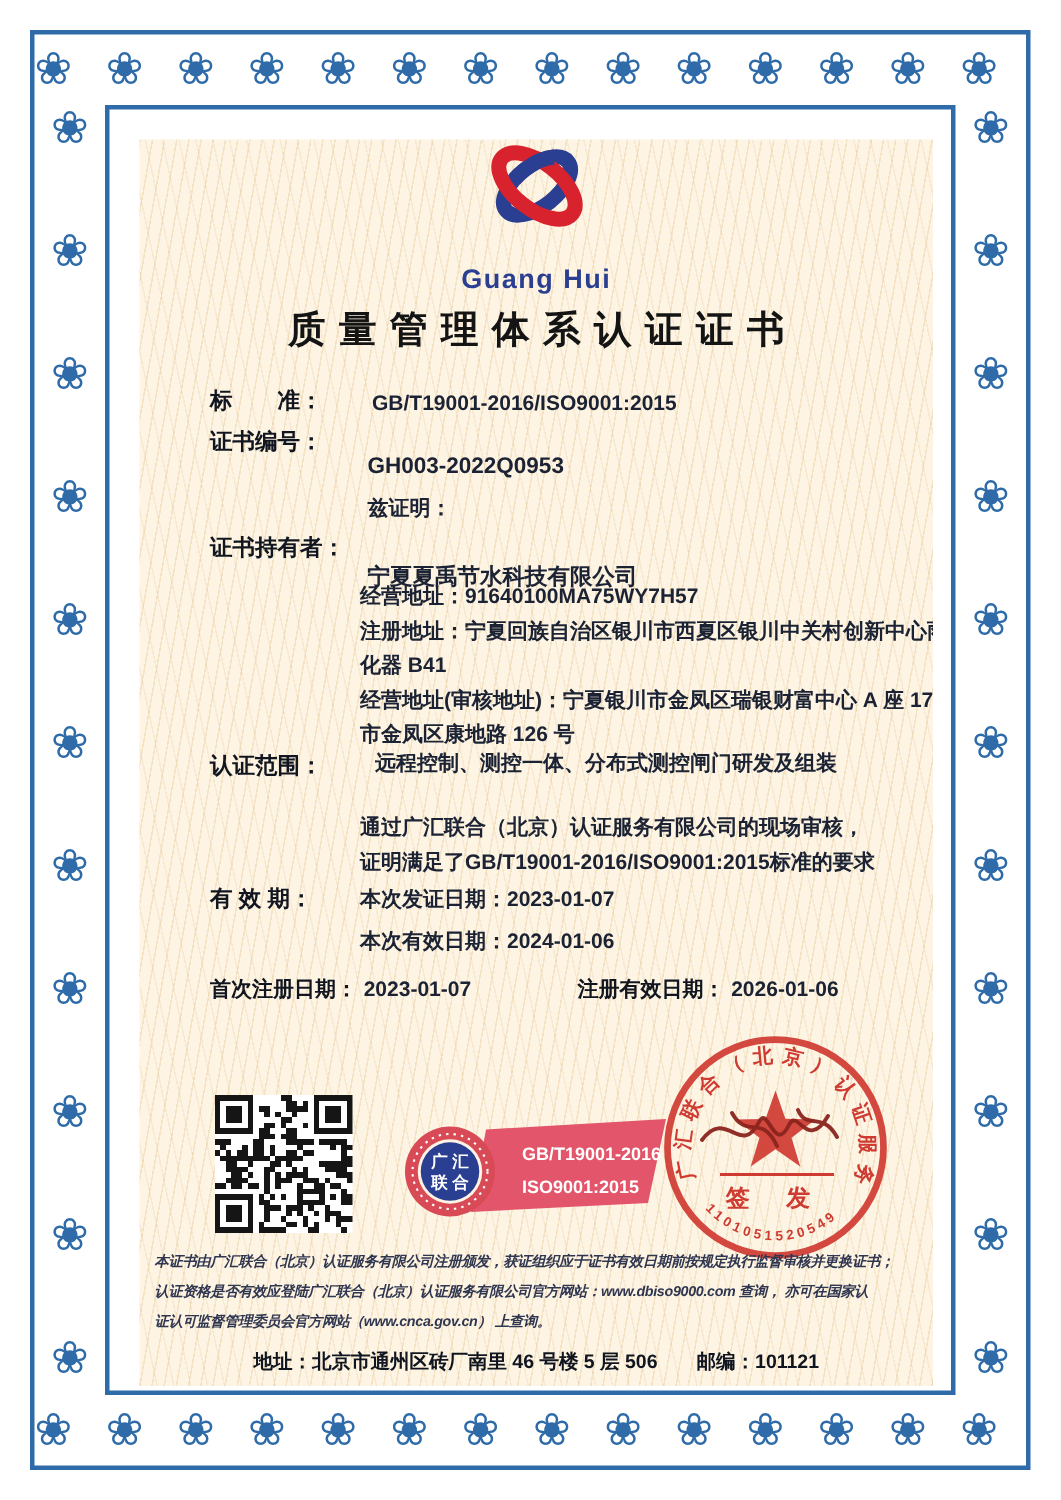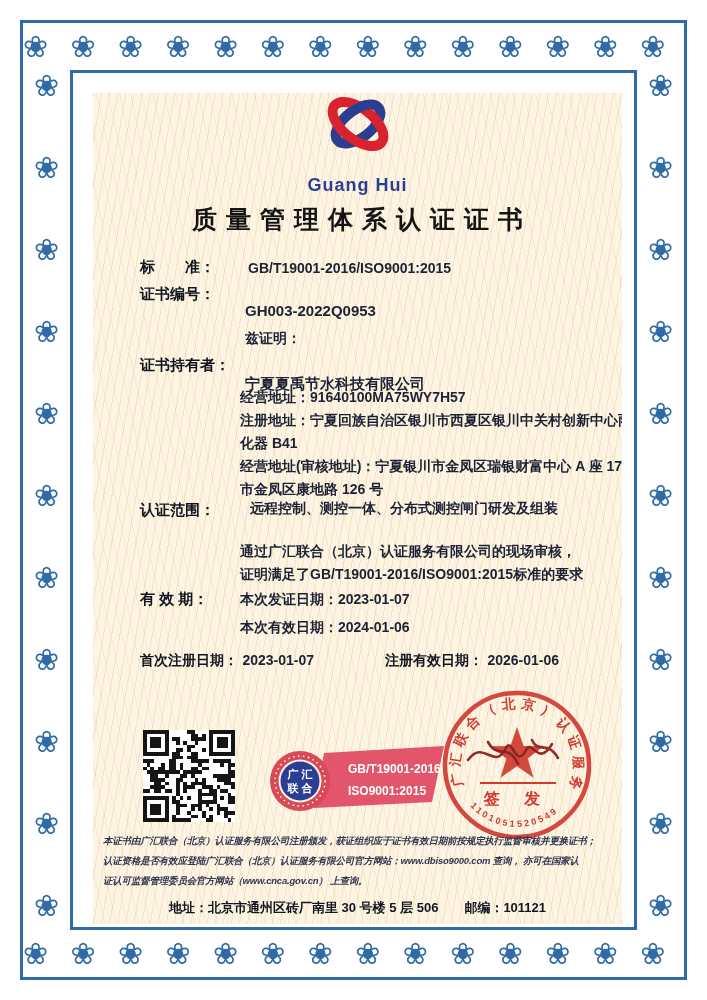--- a/index.html
+++ b/index.html
@@ -352,14 +352,14 @@
     <text x="85" y="124" font-size="16" font-weight="bold" fill="#cf3a31" text-anchor="middle" letter-spacing="10">签  发</text>
     <text font-size="9" font-weight="bold" fill="#cf3a31" letter-spacing="2.6">
       <textPath href="#numPath" startOffset="2">1101051520549</textPath>
     </text>
   </svg>
 
   <div class="footer-line" style="top:742px;">本证书由广汇联合（北京）认证服务有限公司注册颁发，获证组织应于证书有效日期前按规定执行监督审核并更换证书；</div>
   <div class="footer-line" style="top:762px;">认证资格是否有效应登陆广汇联合（北京）认证服务有限公司官方网站：www.dbiso9000.com 查询， 亦可在国家认</div>
   <div class="footer-line" style="top:782px;">证认可监督管理委员会官方网站（www.cnca.gov.cn） 上查询。</div>
 
-  <div class="issuer-address">地址：北京市通州区砖厂南里 30 号楼 5 层 506　　邮编：101121</div>
+  <div class="issuer-address">地址：北京市通州区砖厂南里 46 号楼 5 层 506　　邮编：101121</div>
 </div>
 
 </body></html>

